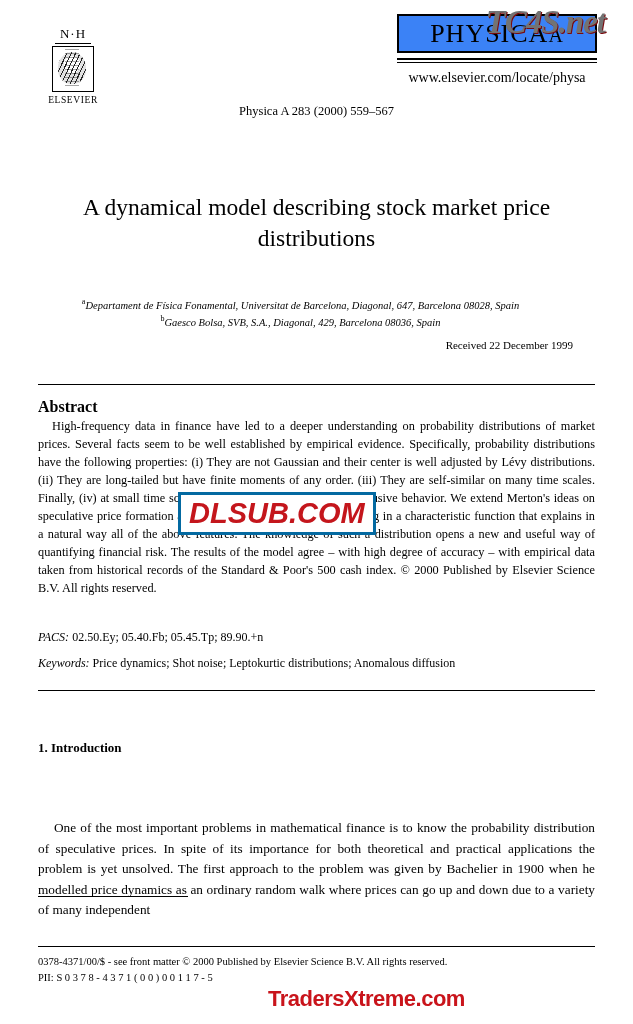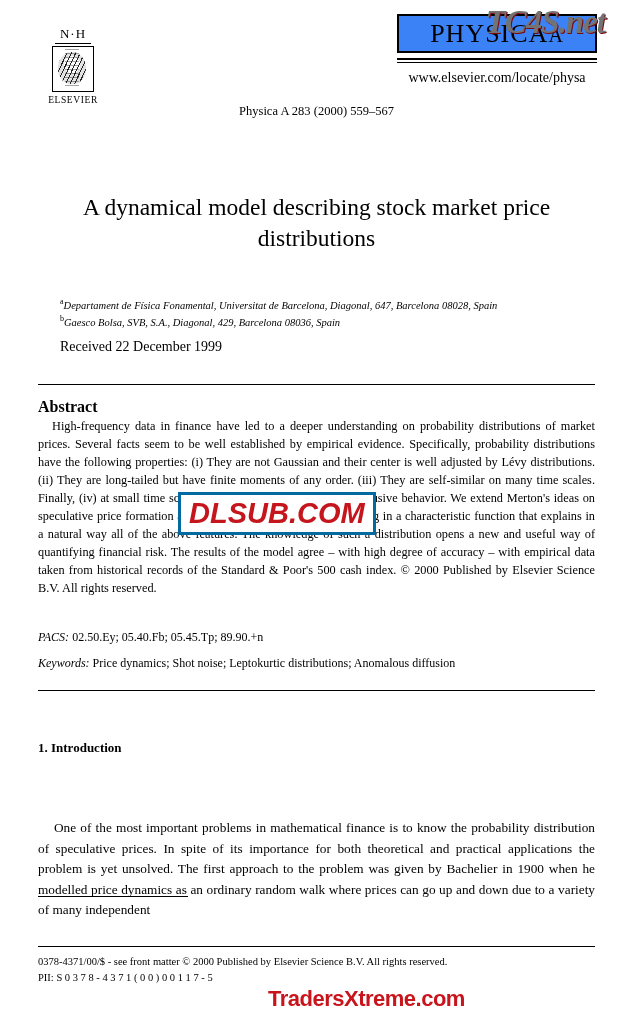--- a/index.html
+++ b/index.html
@@ -166,37 +166,37 @@
     left: 60px;
     top: 267px;
     width: 513px;
     text-align: center;
     font-size: 16.5px;
   }
   .authors sup { font-size: 10px; }
 
   .affil {
     position: absolute;
-    left: 60px;
+    left: 44px;
     top: 296px;
     width: 513px;
-    text-align: left;
+    text-align: center;
     font-size: 10.5px;
     font-style: italic;
     line-height: 1.42;
   }
   .affil sup { font-style: normal; font-size: 8px; }
 
   .received {
     position: absolute;
     left: 60px;
     top: 339px;
     width: 513px;
-    text-align: left;
-    font-size: 14px;
+    text-align: right;
+    font-size: 11px;
   }
 
   .rule-top {
     position: absolute;
     left: 38px;
     top: 384px;
     width: 557px;
     height: 1px;
     background: #000;
   }

